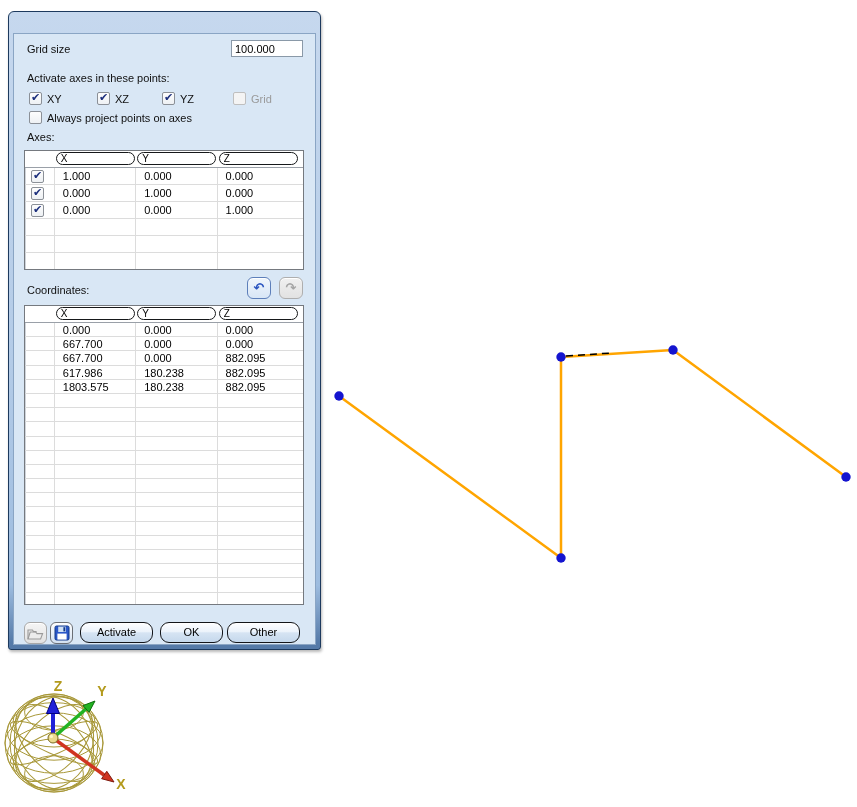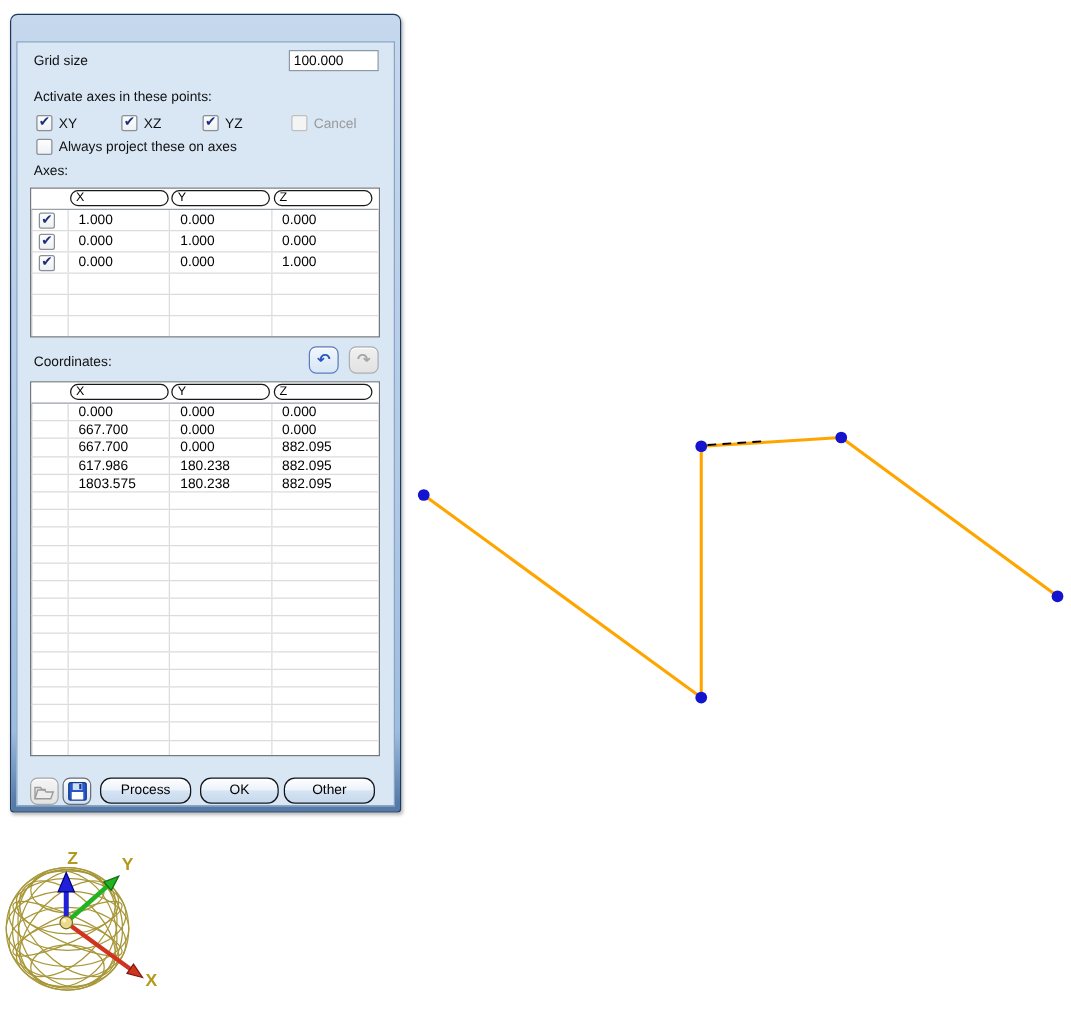--- a/index.html
+++ b/index.html
@@ -99,25 +99,25 @@
       <span class="lbl" style="left:13px;top:38px">Activate axes in these points:</span>
 
       <div id="planes">
           <span class="cb checked" style="left: 15px; top: 58px;"></span>
           <span class="lbl" style="left: 33px; top: 59px;">XY</span>
           <span class="cb checked" style="left: 83px; top: 58px;"></span>
           <span class="lbl" style="left: 101px; top: 59px;">XZ</span>
           <span class="cb checked" style="left: 148px; top: 58px;"></span>
           <span class="lbl" style="left: 166px; top: 59px;">YZ</span>
           <span class="cb disabled" style="left: 219px; top: 58px;"></span>
-          <span class="lbl disabled" style="left: 237px; top: 59px;">Cancel</span>
+          <span class="lbl disabled" style="left: 237px; top: 59px;">Grid</span>
         </div>
 
       <span id="always-cb" class="cb" style="left:15px;top:77px"></span>
-      <span class="lbl" style="left:33px;top:78px">Always project these on axes</span>
+      <span class="lbl" style="left:33px;top:78px">Always project points on axes</span>
 
       <span class="lbl" style="left:13px;top:97px">Axes:</span>
       <div id="axes-table" class="wtable" style="left:10px;top:116px;width:280px;height:120px">
           <div class="thead">
             <div class="thcell" style="width: 30px;"></div>
             <div class="thcell" style="width: 82px;">
               <div class="pill">X</div>
             </div>
             <div class="thcell" style="width: 82px;">
               <div class="pill">Y</div>
@@ -310,21 +310,21 @@
         </svg>
       </div>
       <div class="icon-btn" style="left:36px;top:588px">
         <svg width="16" height="16" viewBox="0 0 16 16">
           <rect x="1" y="1" width="14" height="14" rx="1.5" fill="#2a57c8" stroke="#123a8a"></rect>
           <rect x="4.2" y="1.6" width="7.6" height="5.4" fill="#cfe0f4"></rect>
           <rect x="9.4" y="2.2" width="1.8" height="4.2" fill="#123a8a"></rect>
           <rect x="3.4" y="8.6" width="9.2" height="6" fill="#ffffff"></rect>
         </svg>
       </div>
-      <div class="btn" style="left:66px;top:588px;width:73px">Process</div>
+      <div class="btn" style="left:66px;top:588px;width:73px">Activate</div>
       <div class="btn" style="left:146px;top:588px;width:63px">OK</div>
       <div class="btn" style="left:213px;top:588px;width:73px">Other</div>
     </div>
   </div>
 
   <svg id="globe-svg" viewBox="0 672 140 135" xmlns="http://www.w3.org/2000/svg">
     <g fill="none" stroke="#a3922e" stroke-width="1" opacity="0.95">
       <circle cx="54" cy="743" r="49"></circle>
       <ellipse cx="54" cy="712.1" rx="29.4" ry="18.1"></ellipse>
       <ellipse cx="54" cy="721.8" rx="40.9" ry="25.2"></ellipse>

